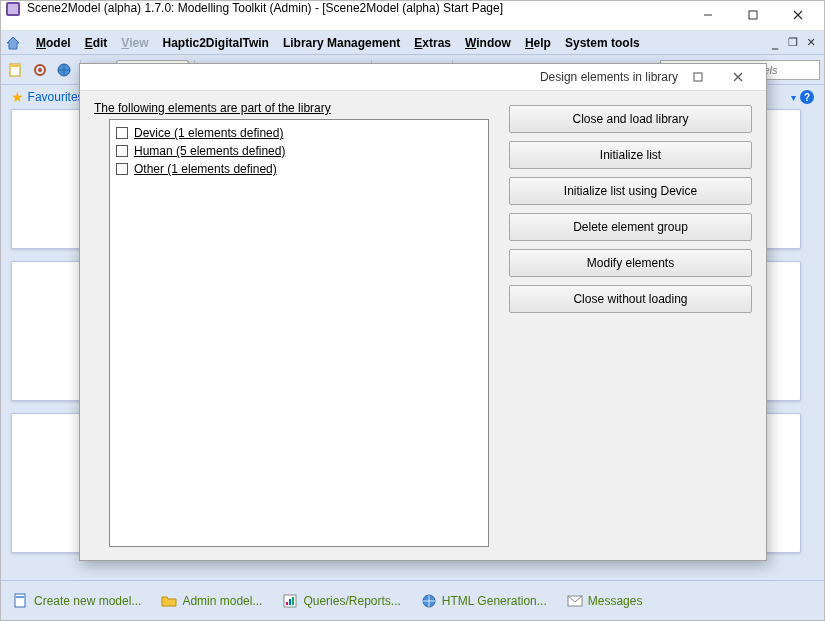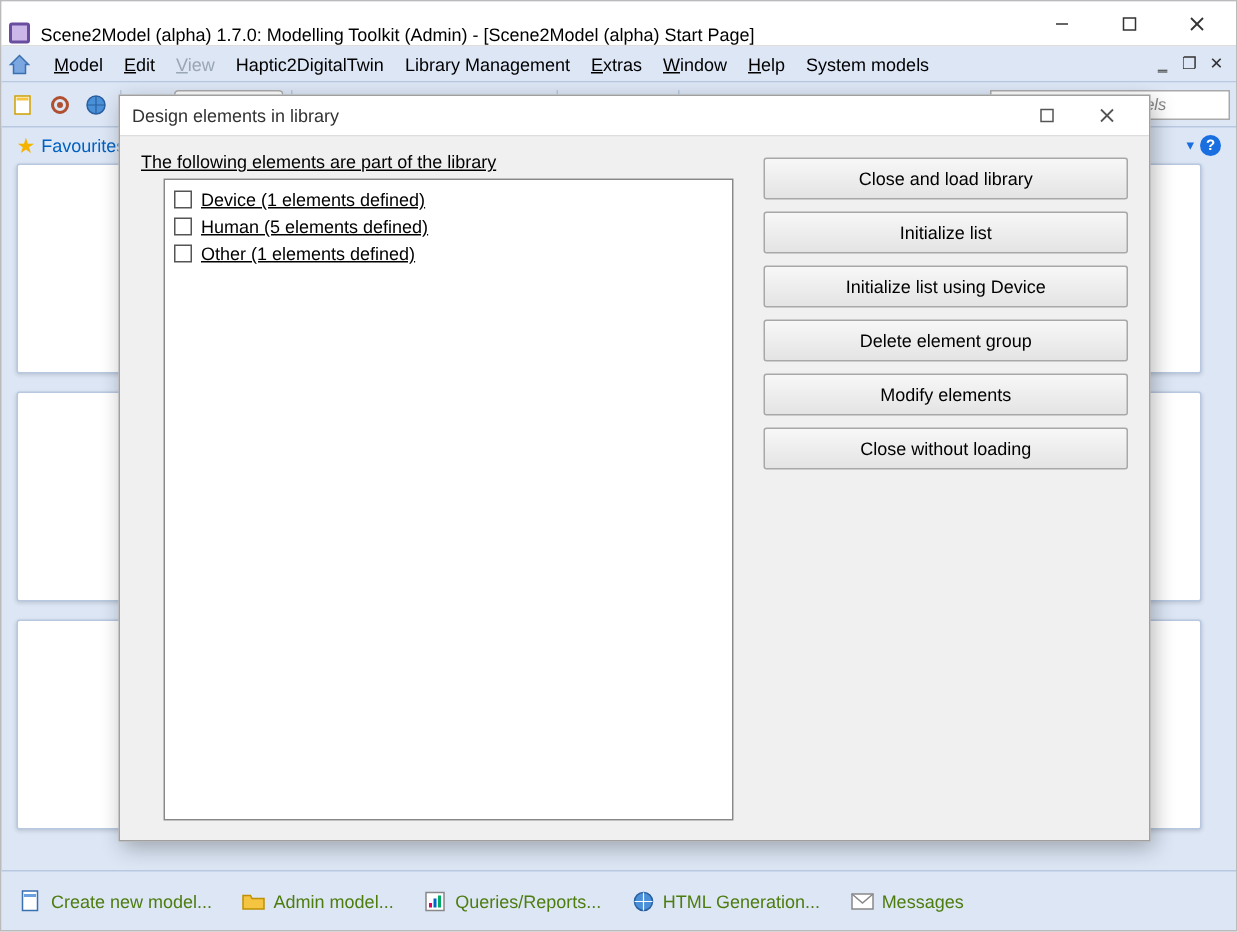--- a/index.html
+++ b/index.html
@@ -3,29 +3,29 @@
 <meta charset="utf-8">
 <style>
   * { box-sizing: border-box; }
   html, body { margin:0; padding:0; font-family: "Segoe UI", Tahoma, sans-serif; font-size: 12px; }
   body { width:825px; height:621px; overflow:hidden; background:#fff; position:relative; }
 
   
   .main-window { width:825px; height:621px; border:1px solid #bbb; background:#dce6f5; position:relative; }
 
   
-  .titlebar { height:30px; background:#fff; display:flex; align-items:flex-end; padding:0 4px; border-bottom:1px solid #ddd; }
+  .titlebar { height:30px; background:#fff; display:flex; align-items:flex-start; padding:0 4px; border-bottom:1px solid #ddd; }
   .titlebar .app-icon { width:16px; height:16px; margin-right:6px; }
   .titlebar .title-text { flex:1; color:#000; font-size:12px; }
   .titlebar .win-btn { width:45px; height:28px; display:flex; align-items:center; justify-content:center; color:#555; }
 
   
   .menubar { height:24px; background:#dce6f5; display:flex; align-items:center; padding:0 4px; font-size:12px; color:#000; border-bottom:1px solid #b8c8e0; }
   .menubar .home-icon { width:16px; height:16px; margin-right:8px; }
-  .menubar .menu-item { padding:3px 7px; cursor:default; }
+  .menubar .menu-item { padding:3px 7px; cursor:default;font-weight:bold; }
   .menubar .menu-item.disabled { color:#9aa5b5; }
   .mdi-controls { margin-left:auto; display:flex; gap:0; }
   .mdi-controls .mdi-btn { width:18px; height:14px; display:flex; align-items:center; justify-content:center; color:#333; font-size:11px; }
 
   
   .toolbar { height:30px; background:#dce6f5; display:flex; align-items:center; padding:0 4px; gap:2px; border-bottom:1px solid #b8c8e0; overflow:hidden; }
   .tool-btn { width:22px; height:22px; display:flex; align-items:center; justify-content:center; }
   .tool-btn svg { width:16px; height:16px; }
   .tab-like { background:#fff; border:1px solid #aaa; border-bottom:none; border-radius:3px 3px 0 0; padding:2px 10px; margin-left:6px; font-size:12px; }
   .search-box { margin-left:auto; height:20px; width:160px; background:#fff; border:1px solid #aaa; padding:0 4px; color:#888; font-style:italic; font-size:11px; display:flex; align-items:center; overflow:hidden; }
@@ -41,21 +41,21 @@
   .panel-box { background:#fff; border:1px solid #b8c8e0; border-radius:2px; box-shadow:0 1px 3px rgba(0,0,0,0.15); width:385px; height:140px; position:absolute; }
 
   
   .bottombar { position:absolute; bottom:0; left:0; right:0; height:40px; background:#dce6f5; display:flex; align-items:center; padding:0 12px; gap:20px; font-size:12px; border-top:1px solid #b8c8e0;}
   .link-item { display:flex; align-items:center; gap:5px; color:#4d7c0f; cursor:pointer; }
   .link-item .icon16 { width:16px; height:16px; }
 
   
   .dialog { position:absolute; top:62px; left:78px; width:688px; height:498px; background:#f0f0f0; border:1px solid #a0a0a0; box-shadow:2px 4px 14px rgba(0,0,0,0.3); display:flex; flex-direction:column; }
   .dialog-titlebar { height:28px; background:#fff; display:flex; align-items:center; padding:0 8px; border-bottom:1px solid #ddd;}
-  .dialog-titlebar .dt-text { flex:1; font-size:12px; color:#333; }
+  .dialog-titlebar .dt-text { flex:1; font-size:12px; color:#333;text-align:right; }
   .dialog-titlebar .dt-btn { width:40px; height:26px; display:flex; align-items:center; justify-content:center; color:#555; }
   .dialog-body { flex:1; display:flex; padding:10px 14px 14px 14px; gap:20px; }
   .dialog-left { flex:0 0 auto;text-decoration:underline; }
   .dialog-instruction { font-size:12px; margin-bottom:4px; }
   .listbox { width:380px; height:428px; background:#fff; border:1px solid #888; padding:4px 6px; overflow:auto;margin-left:15px; }
   .list-item { display:flex; align-items:center; gap:6px; height:18px; font-size:12px; color:#000; }
   .list-item .chk { width:12px; height:12px; border:1px solid #555; background:#fff; }
   .dialog-right { flex:1; display:flex; flex-direction:column; gap:8px; padding-top:4px; }
   .dlg-btn { height:28px; background:linear-gradient(#f7f7f7,#e4e4e4); border:1px solid #a8a8a8; border-radius:2px; font-size:12px; color:#000; cursor:pointer; }
 
@@ -95,21 +95,21 @@
         <path d="M2 8 L8 2 L14 8 L12 8 L12 14 L4 14 L4 8 Z" fill="#7aa7e0" stroke="#3a6fb0"></path>
       </svg>
     <div class="menu-item"><span style="text-decoration:underline">M</span><span>odel</span></div>
     <div class="menu-item"><span style="text-decoration:underline">E</span>dit</div>
     <div class="menu-item disabled"><span style="text-decoration:underline">V</span>iew</div>
     <div class="menu-item">Haptic2DigitalTwin</div>
     <div class="menu-item">Library Management</div>
     <div class="menu-item"><span style="text-decoration:underline">E</span>xtras</div>
     <div class="menu-item"><span style="text-decoration:underline">W</span>indow</div>
     <div class="menu-item"><span style="text-decoration:underline">H</span>elp</div>
-    <div class="menu-item">System models</div>
+    <div class="menu-item">System tools</div>
     <div class="mdi-controls">
       <div class="mdi-btn">‗</div>
       <div class="mdi-btn">❐</div>
       <div class="mdi-btn">✕</div>
     </div>
   </div>
 
   <div class="toolbar">
     <div class="tool-btn">
         <svg viewBox="0 0 16 16">

